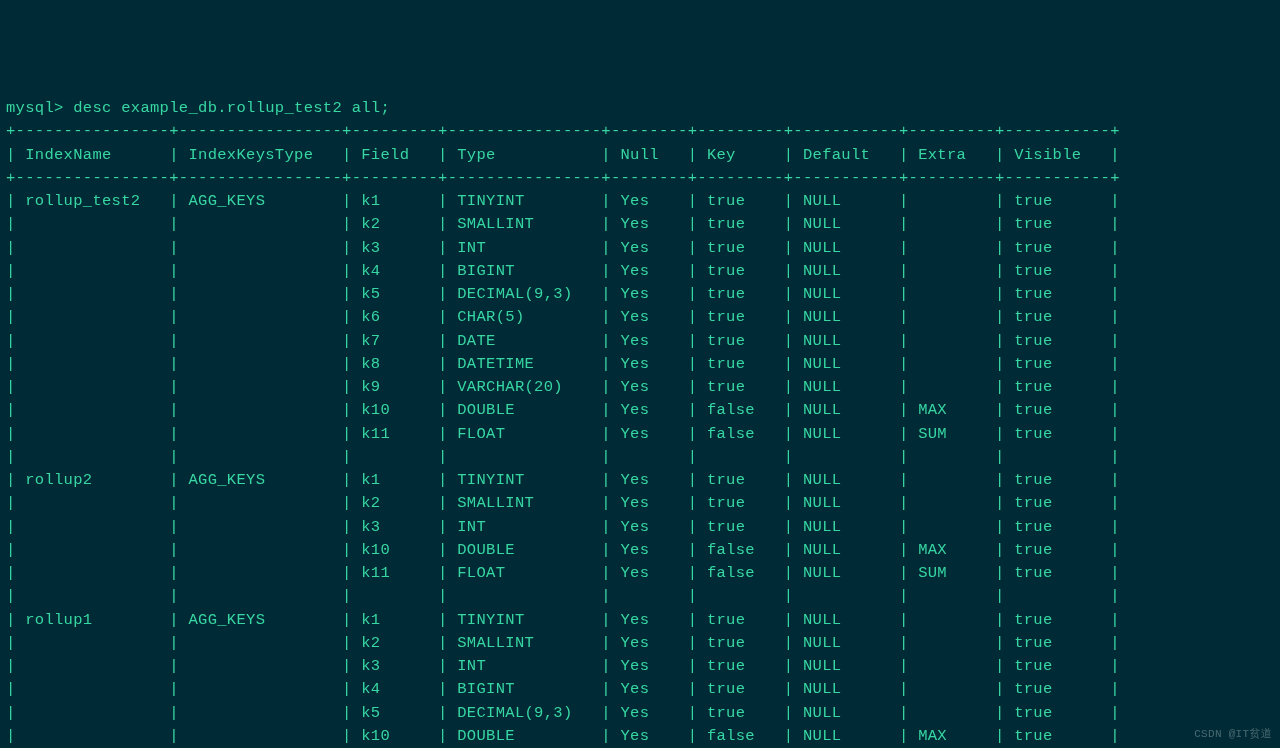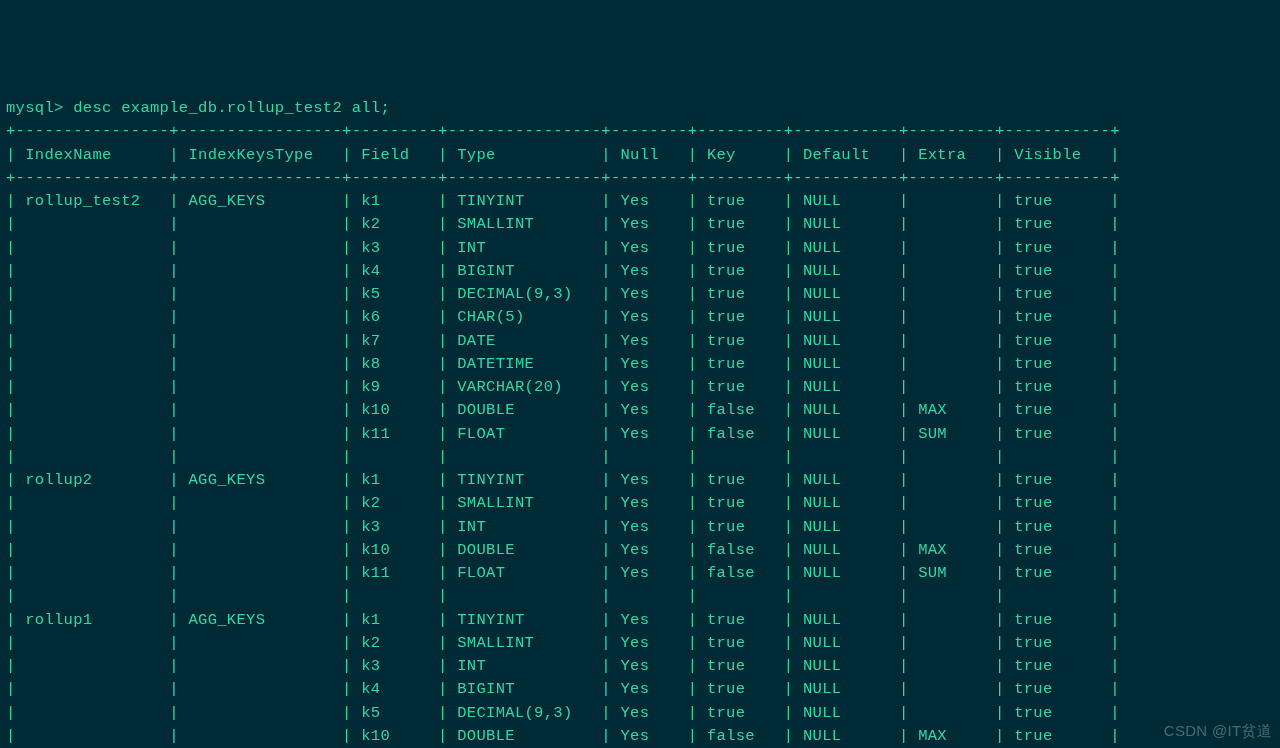--- a/index.html
+++ b/index.html
@@ -11,22 +11,22 @@
       padding: 4px 0 0 6px;
       line-height: 1.5;
       white-space: pre;
       letter-spacing: 0.3px;
     }
     .watermark {
       position: fixed;
       bottom: 6px;
       right: 8px;
       color: #4a6a72;
-      font-size: 15px;
-      font-family: Liberation Sans, sans-serif;
+      font-size: 11px;
+      font-family: Liberation Mono, monospace;
     }
     #terminal-output {
     }
   </style>
 </head>
 <body>
 
 
 
 <div id="terminal-output">mysql&gt; desc example_db.rollup_test2 all;

